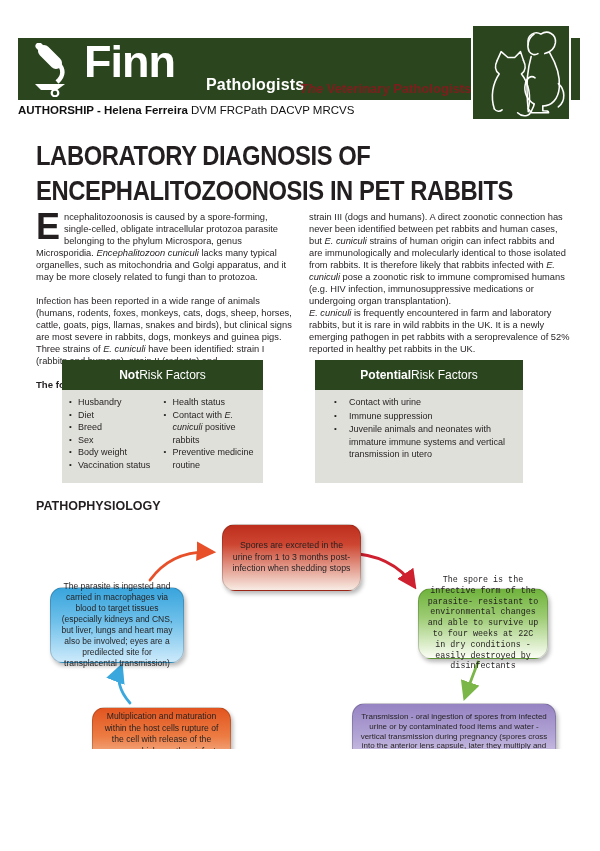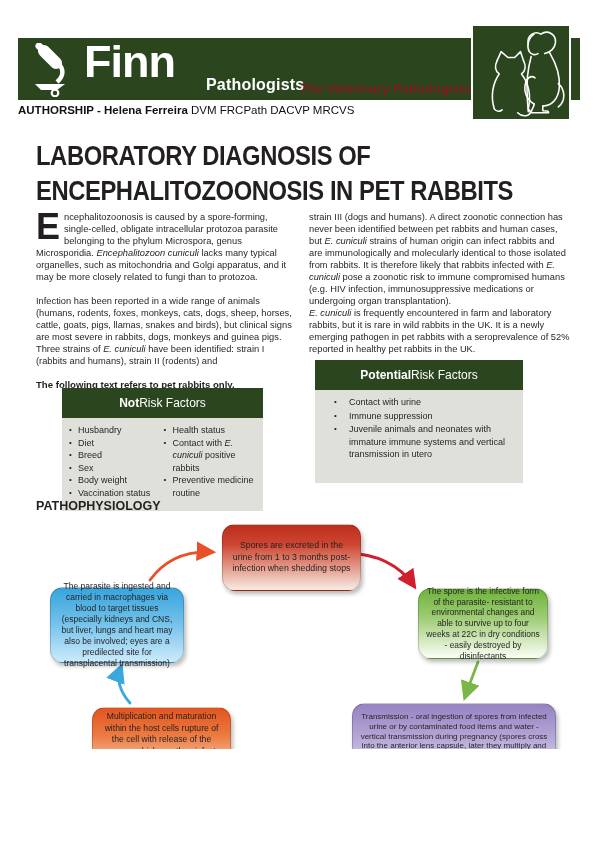--- a/index.html
+++ b/index.html
@@ -24,40 +24,40 @@
          letter-spacing:-.5px;color:#231f20;transform:scaleX(.85);transform-origin:top left;white-space:nowrap;}
   .cols{position:absolute;left:36px;top:211px;width:534px;display:flex;gap:12px;}
   .col{width:50%;font-size:9.3px;line-height:12px;text-align:left;}
   .col p{margin:0 0 12px 0;}
   .col p.tight{margin:0;}
   .dropcap{float:left;font-size:36px;line-height:30px;font-weight:bold;margin:1px 4px 0 0;}
   .note{font-weight:bold;font-size:9.6px;margin-top:2px;}
 
   
   .riskbox{position:absolute;top:360px;background:#e0e0da;}
-  .riskbox.left{left:62px;width:201px;height:123px;margin-top:28px;}
+  .riskbox.left{left:62px;width:201px;height:123px;}
   .riskbox.right{left:315px;width:208px;height:123px;}
   .riskhead{height:30px;background:#2b461e;color:#fff;font-size:12px;display:flex;align-items:center;justify-content:center;}
   .riskbody{display:flex;padding:6px 6px 0 6px;font-size:9px;line-height:12.5px;}
   .riskbody ul{margin:0;padding:0;list-style:none;}
   .riskbody li{padding-left:10px;position:relative;}
   .riskbody li::before{content:"•";position:absolute;left:1px;top:0;font-size:8px;}
   .riskbox.left .riskbody ul{width:50%;}
   .riskbox.right .riskbody{padding-left:16px;align-items:flex-end;}
   .riskbox.right li{padding-left:18px;margin-bottom:1px;}
   .riskbox.right li::before{left:3px;}
 
   
   .patho-h{position:absolute;left:36px;top:499px;font-size:12.5px;font-weight:bold;}
   .bubble{position:absolute;border-radius:13px;border:1px solid rgba(0,0,0,.18);
           box-shadow:2px 3px 4px rgba(0,0,0,.28);box-sizing:border-box;
           display:flex;align-items:center;justify-content:center;text-align:center;color:#231f20;}
   .bubble .bt{padding:4px 7px;}
   .b-red{left:222px;top:524px;width:139px;height:67px;background:linear-gradient(180deg,#bd2e1c 0%,#cd4631 30%,#f8ece4 100%);font-size:8.8px;line-height:11.5px;justify-content:flex-end;}
-  .b-green{left:418px;top:588px;width:130px;height:71px;background:linear-gradient(180deg,#6fb33c 0%,#9ccb72 40%,#fbfef5 100%);font-size:8.4px;line-height:10.8px;}
+  .b-green{left:418px;top:588px;width:130px;height:71px;background:linear-gradient(180deg,#6fb33c 0%,#9ccb72 40%,#fbfef5 100%);font-size:8.4px;line-height:10.8px;font-family:Liberation Mono, monospace;}
   .b-purple{left:352px;top:703px;width:204px;height:86px;background:linear-gradient(180deg,#9583c2 0%,#b4a6d6 40%,#f5f2fb 100%);font-size:8px;line-height:9.6px;}
   .b-orange{left:92px;top:707px;width:139px;height:77px;background:linear-gradient(180deg,#e2541f 0%,#ec7c43 38%,#fdf4e8 100%);font-size:8.6px;line-height:11.4px;}
   .b-blue{left:50px;top:587px;width:134px;height:76px;background:linear-gradient(180deg,#38a4dc 0%,#6ec0ea 45%,#cdeafb 100%);font-size:8.5px;line-height:11px;}
   .cycle-label{position:absolute;left:222px;top:650px;width:130px;font-size:9.5px;text-align:center;}
   .arrows{position:absolute;left:0;top:510px;width:600px;height:300px;pointer-events:none;}
 
   
   .disease-note{position:absolute;left:36px;top:802px;font-size:9.5px;}
   .footbar{position:absolute;left:18px;top:824px;width:564px;height:9px;background:#2b461e;}
 </style>

